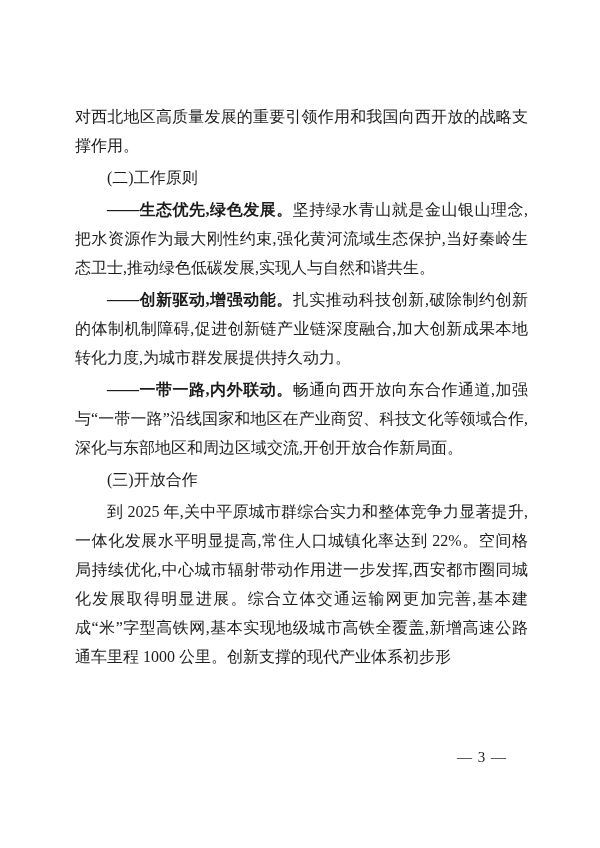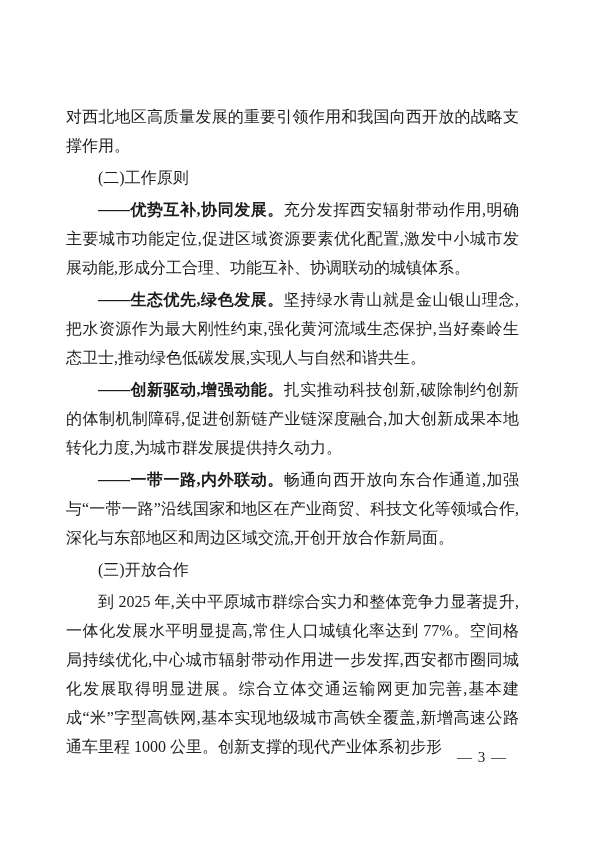--- a/index.html
+++ b/index.html
@@ -12,21 +12,21 @@
     width: 600px;
     height: 848px;
     background: #ffffff;
     font-family: "Liberation Serif", "DejaVu Serif", serif;
     color: #1c1c1c;
     overflow: hidden;
     box-sizing: border-box;
   }
   .body-text {
     position: absolute;
-    left: 66px;
+    left: 75px;
     top: 99px;
     width: 453px;
   }
   p.para {
     margin: 0;
     padding-top: 3px;
     font-size: 16px;
     line-height: 29px;
     text-align: justify;
     text-indent: 2em;
@@ -52,28 +52,27 @@
 </head>
 <body>
 
 <div class="page">
   <div class="body-text">
 
     <p class="para no-indent">对西北地区高质量发展的重要引领作用和我国向西开放的战略支撑作用。</p>
 
     <p class="para heading">(二)工作原则</p>
 
-    <p class="para"><span class="lead">——优势互补,协同发展。</span><span>充分发挥西安辐射带动作用,明确主要城市功能定位,促进区域资源要素优化配置,激发中小城市发展动能,形成分工合理、功能互补、协调联动的城镇体系。</span></p>
 
     <p class="para"><span class="lead">——生态优先,绿色发展。</span><span>坚持绿水青山就是金山银山理念,把水资源作为最大刚性约束,强化黄河流域生态保护,当好秦岭生态卫士,推动绿色低碳发展,实现人与自然和谐共生。</span></p>
 
     <p class="para"><span class="lead">——创新驱动,增强动能。</span><span>扎实推动科技创新,破除制约创新的体制机制障碍,促进创新链产业链深度融合,加大创新成果本地转化力度,为城市群发展提供持久动力。</span></p>
 
     <p class="para"><span class="lead">——一带一路,内外联动。</span><span>畅通向西开放向东合作通道,加强与“一带一路”沿线国家和地区在产业商贸、科技文化等领域合作,深化与东部地区和周边区域交流,开创开放合作新局面。</span></p>
 
     <p class="para heading">(三)开放合作</p>
 
-    <p class="para">到 2025 年,关中平原城市群综合实力和整体竞争力显著提升,一体化发展水平明显提高,常住人口城镇化率达到 77%。空间格局持续优化,中心城市辐射带动作用进一步发挥,西安都市圈同城化发展取得明显进展。综合立体交通运输网更加完善,基本建成“米”字型高铁网,基本实现地级城市高铁全覆盖,新增高速公路通车里程 1000 公里。创新支撑的现代产业体系初步形</p>
+    <p class="para">到 2025 年,关中平原城市群综合实力和整体竞争力显著提升,一体化发展水平明显提高,常住人口城镇化率达到 22%。空间格局持续优化,中心城市辐射带动作用进一步发挥,西安都市圈同城化发展取得明显进展。综合立体交通运输网更加完善,基本建成“米”字型高铁网,基本实现地级城市高铁全覆盖,新增高速公路通车里程 1000 公里。创新支撑的现代产业体系初步形</p>
 
   </div>
 
   <div class="footer">— 3 —</div>
 </div>
 
 </body></html>

